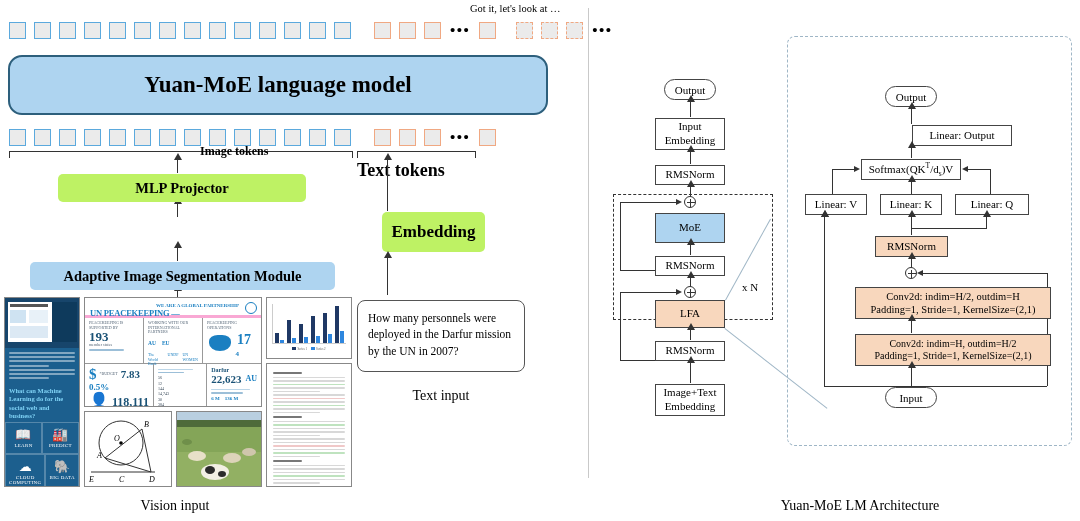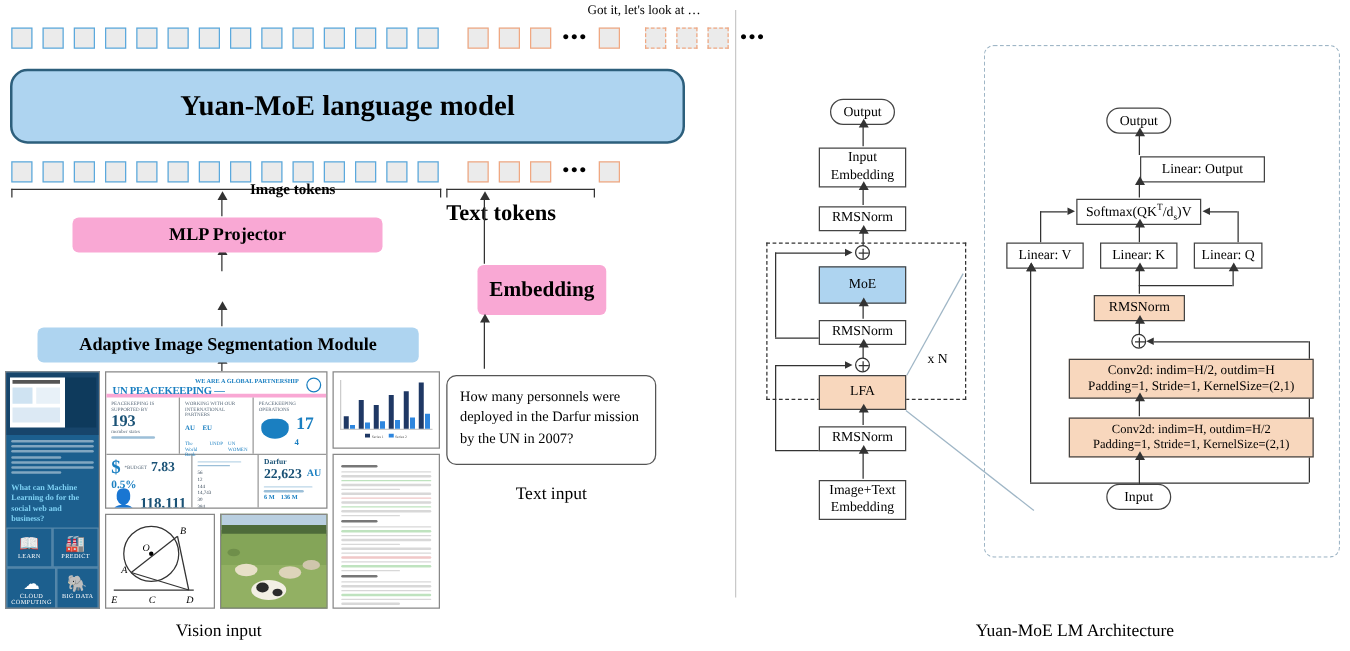--- a/index.html
+++ b/index.html
@@ -29,21 +29,21 @@
 
   
   .lm-box {
     left:8px; top:55px; width:540px; height:60px;
     background:#aed4f0; border:2px solid #2d5f7c; border-radius:14px;
     font-size:23px; font-weight:bold; font-family:"Liberation Serif", serif;
   }
 
   
   .mod {
-    background:#f9a8d4; border-radius:5px; font-weight:bold;
+    background:#bef264; border-radius:5px; font-weight:bold;
     font-size:14.5px; font-family:"Liberation Serif", serif;
   }
   .mod.blue { background:#aed4f0; }
 
   
   .bracket { position:absolute; border-left:1px solid #333; border-right:1px solid #333;
              border-top:1px solid #333; height:7px; }
 
   
   .varrow { position:absolute; width:1px; background:#333; }
@@ -526,21 +526,21 @@
   <div class="vline" style="left:832px; top:169px; height:25px;"></div>
 
   <div class="hline" style="left:968px; top:169px; width:22px;"></div>
   <div class="arrow-left" style="left:962px; top:165.5px;"></div>
   <div class="vline" style="left:990px; top:169px; height:25px;"></div>
 
   <div class="vline arrow-up" style="left:911px; top:181px; height:13px;"></div>
 
   <div class="nodebox" style="left:805px; top:194px; width:62px; height:21px;">Linear: V</div>
   <div class="nodebox" style="left:880px; top:194px; width:62px; height:21px;">Linear: K</div>
-  <div class="nodebox" style="left:955px; top:194px; width:55px; height:21px;">Linear: Q</div>
+  <div class="nodebox" style="left:955px; top:194px; width:74px; height:21px;">Linear: Q</div>
 
   <div class="vline arrow-up" style="left:911px; top:216px; height:19px;"></div>
   <div class="hline" style="left:911px; top:228px; width:75px;"></div>
   <div class="vline arrow-up" style="left:986px; top:216px; height:13px;"></div>
   <div class="vline" style="left:824px; top:216px; height:170px;"></div>
   <div class="vline arrow-up" style="left:824px; top:216px; height:0px;"></div>
   <div class="hline" style="left:824px; top:386px; width:87px;"></div>
   <div class="vline arrow-up" style="left:824px; top:216px; height:1px;"></div>
 
   <div class="nodebox peach" style="left:875px; top:236px; width:73px; height:21px;">RMSNorm</div>

